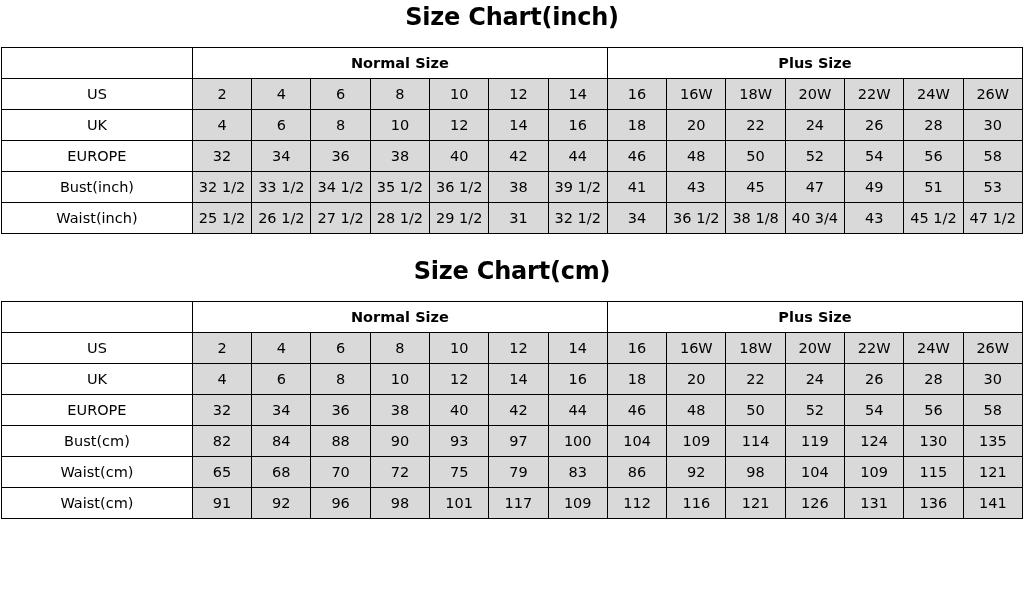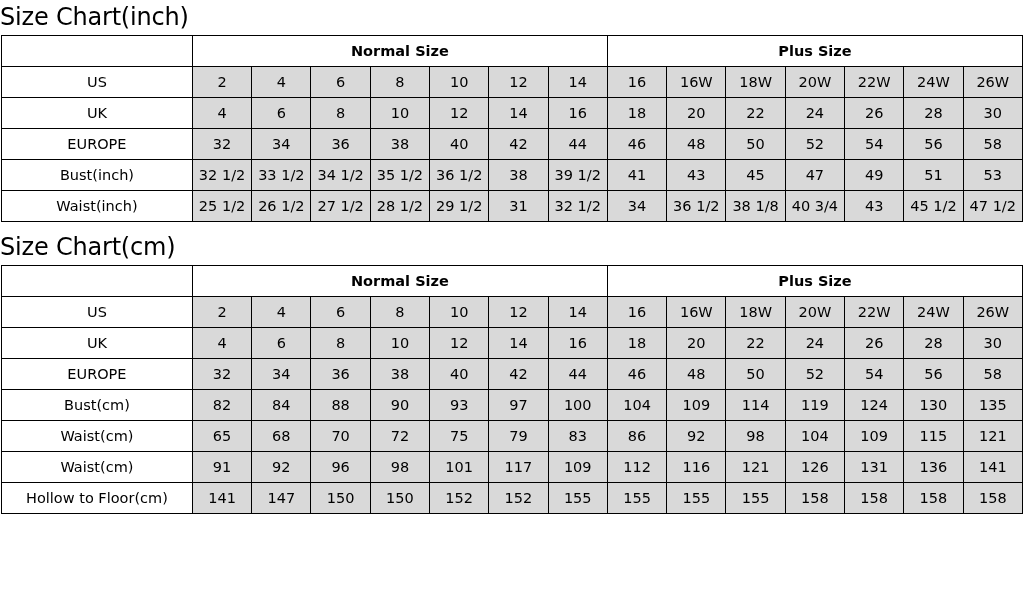--- a/index.html
+++ b/index.html
@@ -11,32 +11,33 @@
     height: 600px;
     background: #ffffff;
     font-family: "DejaVu Sans", "Liberation Sans", sans-serif;
     color: #000000;
     overflow: hidden;
   }
   .chart-block {
     width: 1024px;
   }
   .chart-title {
+    text-align: center;
     font-size: 24px;
-    font-weight: normal;
+    font-weight: bold;
     letter-spacing: -0.2px;
     line-height: 1;
     padding: 5px 0 6px 0;
     font-family: "DejaVu Sans", "Liberation Sans", sans-serif;
   }
   table.size-table {
     border-collapse: collapse;
     table-layout: fixed;
     width: 1022px;
-    margin: 0 1px;
+    margin: 12px 1px;
   }
   table.size-table td {
     border: 1px solid #000000;
     text-align: center;
     vertical-align: middle;
     font-size: 14.5px;
     height: 30px;
     padding: 0 1px;
     white-space: nowrap;
     overflow: hidden;
@@ -322,34 +323,17 @@
           <td class="data">109</td>
           <td class="data">112</td>
           <td class="data">116</td>
           <td class="data">121</td>
           <td class="data">126</td>
           <td class="data">131</td>
           <td class="data">136</td>
           <td class="data">141</td>
         </tr>
 
-        <tr>
-          <td class="rowlabel">Hollow to Floor(cm)</td>
-          <td class="data">141</td>
-          <td class="data">147</td>
-          <td class="data">150</td>
-          <td class="data">150</td>
-          <td class="data">152</td>
-          <td class="data">152</td>
-          <td class="data">155</td>
-          <td class="data">155</td>
-          <td class="data">155</td>
-          <td class="data">155</td>
-          <td class="data">158</td>
-          <td class="data">158</td>
-          <td class="data">158</td>
-          <td class="data">158</td>
-        </tr>
       </tbody>
     </table>
   </div>
 
 </div>
 
 </body></html>

